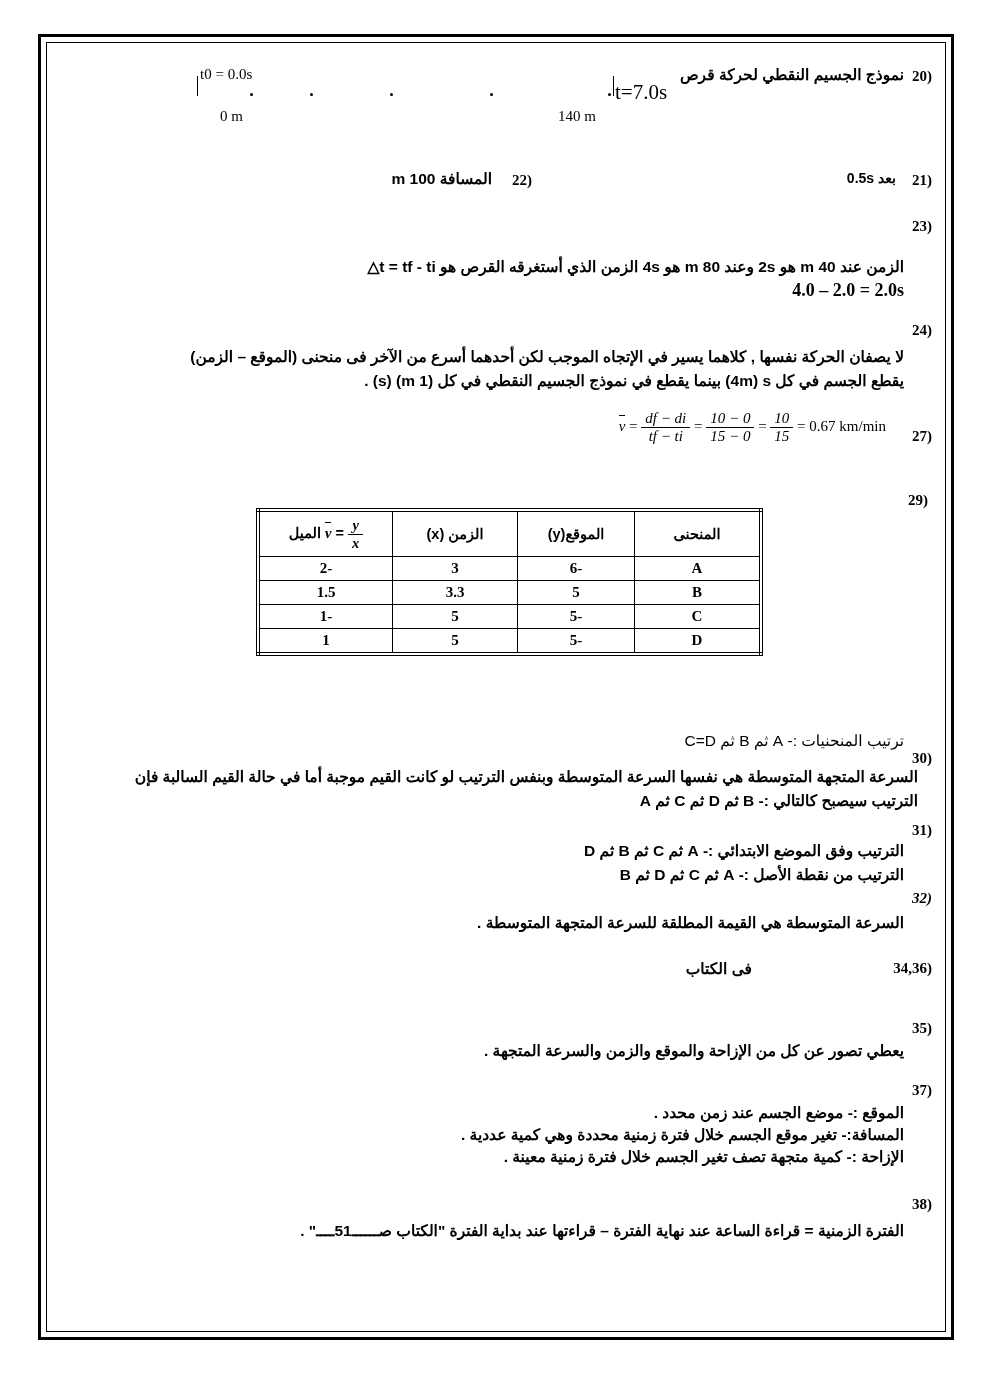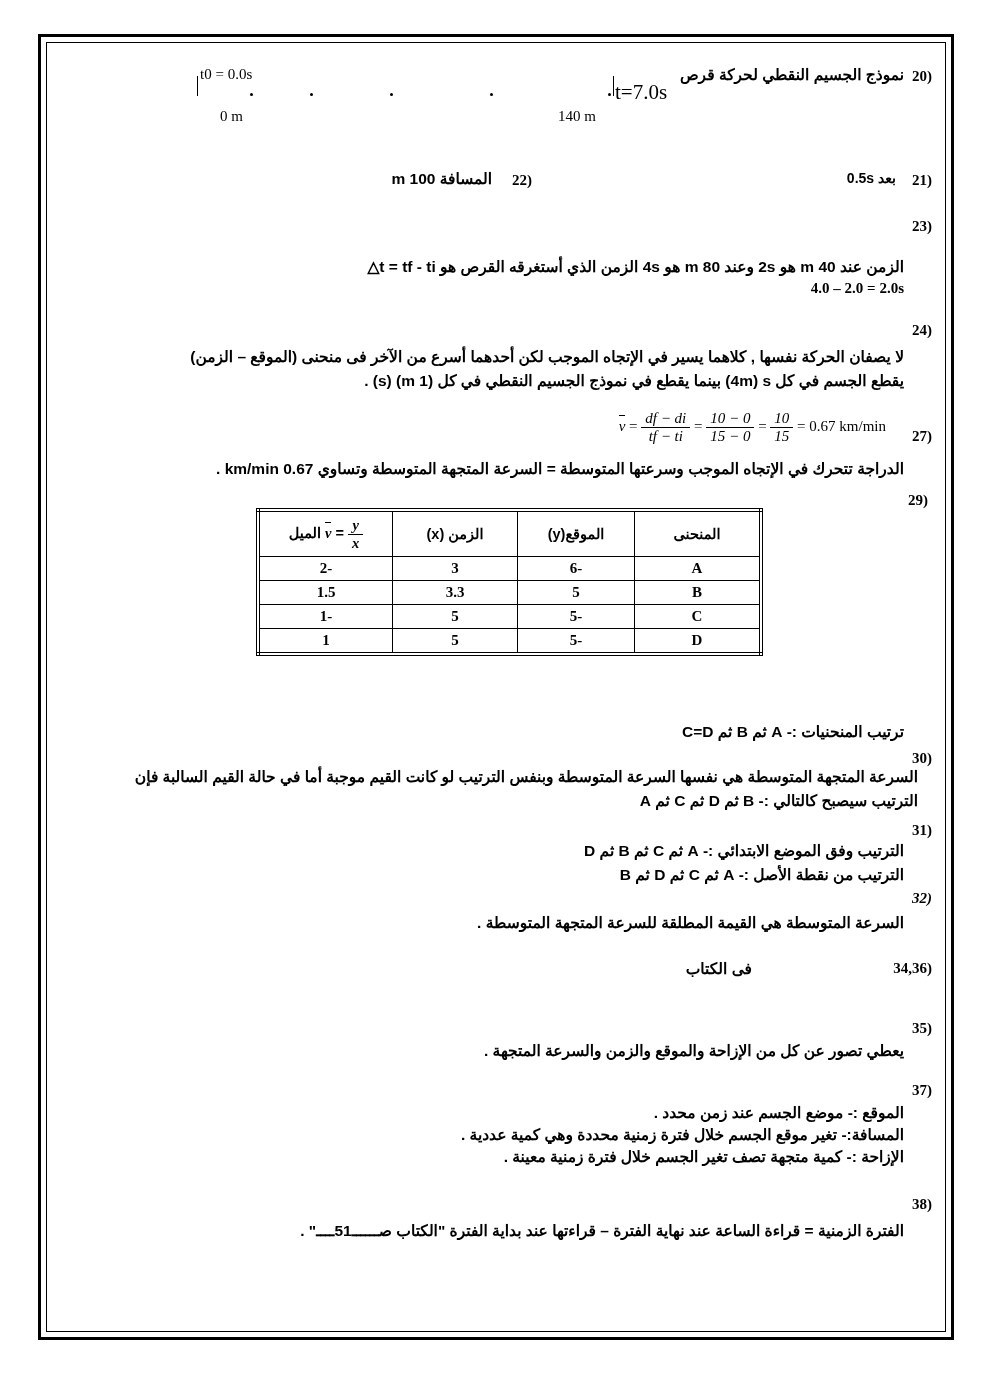--- a/index.html
+++ b/index.html
@@ -64,21 +64,21 @@
   #q2122{position:absolute;left:0;top:108px;width:872px;height:36px;}
   #q2122 .n21{position:absolute;right:0;top:4px;}
   #q2122 .a21{position:absolute;right:36px;top:2px;font-weight:bold;font-size:14px;}
   #q2122 .n22{position:absolute;right:400px;top:4px;}
   #q2122 .a22{position:absolute;right:440px;top:2px;font-weight:bold;font-size:15.5px;text-align:center;}
 
   
   #q23{position:absolute;left:0;top:158px;width:872px;height:80px;}
   #q23 .num{position:absolute;right:0;top:0;}
   #q23 .l1{position:absolute;right:28px;top:40px;width:830px;}
-  #q23 .l2{position:absolute;right:28px;top:62px;width:830px;text-align:right;font-weight:bold;font-size:15px;direction:ltr;}
+  #q23 .l2{position:absolute;right:28px;top:62px;width:830px;text-align:right;font-weight:bold;font-size:18px;direction:ltr;}
 
   
   #q24{position:absolute;left:0;top:262px;width:872px;height:80px;}
   #q24 .num{position:absolute;right:0;top:0;}
   #q24 .l1{position:absolute;right:28px;top:26px;width:830px;}
   #q24 .l2{position:absolute;right:28px;top:50px;width:830px;}
 
   
   #q27{position:absolute;left:0;top:350px;width:872px;height:78px;}
   #q27 .num{position:absolute;right:0;top:18px;}
@@ -114,21 +114,21 @@
     height:40px;
   }
   table.data td.v{height:19px;}
   .colw1{width:112px;}
   .colw2{width:104px;}
   .colw3{width:112px;}
   .colw4{width:120px;}
 
   
   #q29b{position:absolute;left:0;top:660px;width:872px;height:30px;}
-  #q29b .t{position:absolute;right:28px;top:3px;font-weight:bold;margin-left:36px;}
+  #q29b .t{position:absolute;right:28px;top:12px;font-weight:normal;margin-left:36px;}
   #q30{position:absolute;left:0;top:690px;width:872px;height:60px;}
   #q30 .num{position:absolute;right:0;top:0;}
   #q30 .l1{position:absolute;right:14px;top:18px;width:846px;}
   #q30 .l2{position:absolute;right:14px;top:42px;width:846px;font-weight:bold;}
 
   #q31{position:absolute;left:0;top:762px;width:872px;height:60px;}
   #q31 .num{position:absolute;right:0;top:0;}
   #q31 .l1{position:absolute;right:28px;top:20px;width:830px;font-weight:bold;}
   #q31 .l2{position:absolute;right:28px;top:44px;width:830px;font-weight:bold;}
 
@@ -212,21 +212,20 @@
         <span class="n">10 − 0</span>
         <span class="d">15 − 0</span>
       </span>
       <span> = </span>
       <span class="fr">
         <span class="n">10</span>
         <span class="d">15</span>
       </span>
       <span>= 0.67 km/min</span>
     </div>
-    <div class="l2 arb">الدراجة تتحرك في الإتجاه الموجب وسرعتها المتوسطة = السرعة المتجهة المتوسطة وتساوي 0.67 km/min .</div>
   </div>
 
   <div id="q29" class="row">
     <span class="num qnum">29)</span>
     <table class="data">
       <tbody>
           <tr>
         <th class="colw1">المنحنى</th>
         <th class="colw2">الموقع(y)</th>
         <th class="colw3">الزمن (x)</th>

